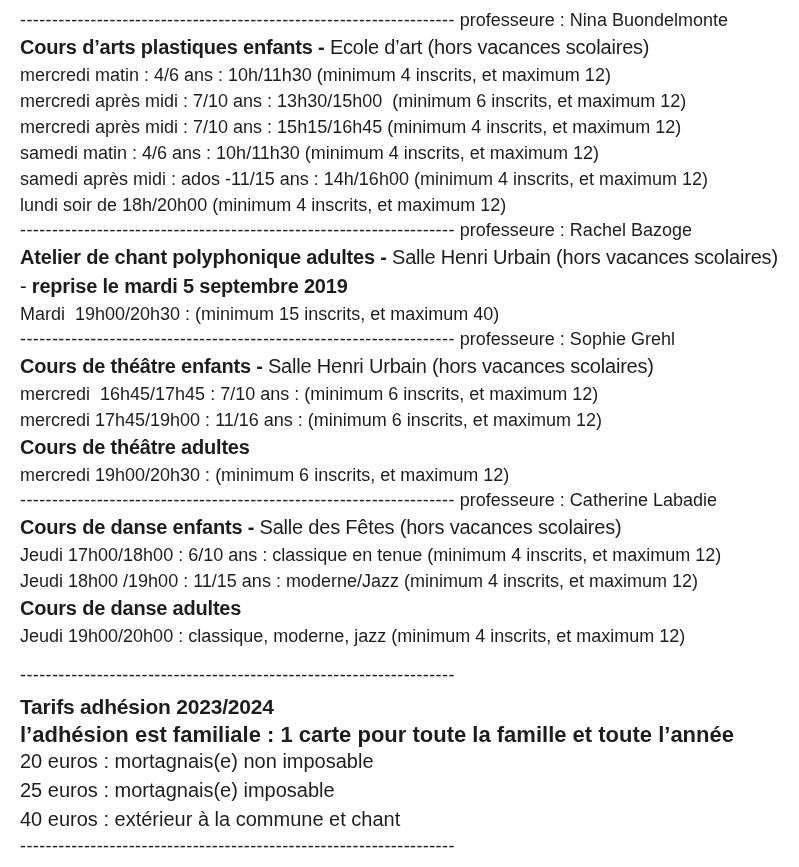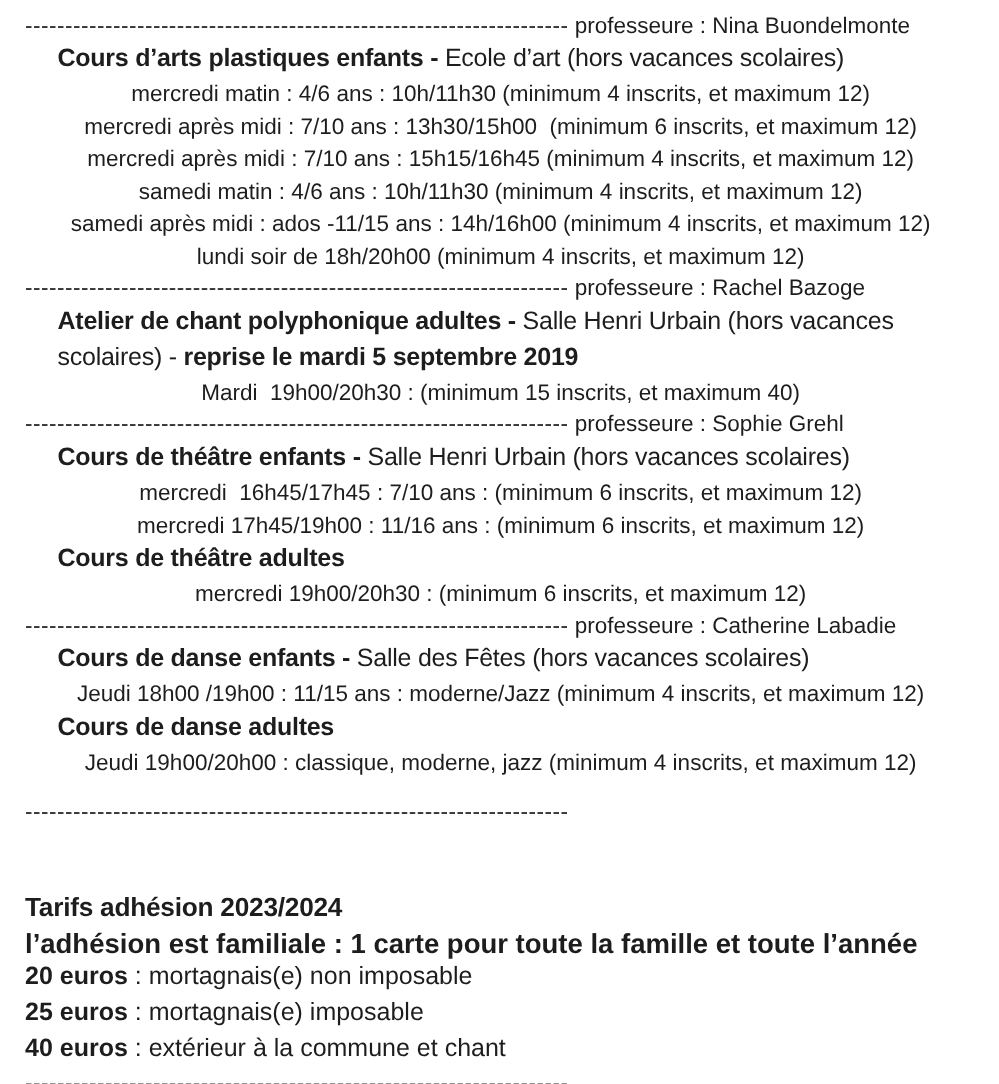--- a/index.html
+++ b/index.html
@@ -21,47 +21,44 @@
   .sep {
     font-size: 18px;
     line-height: 25px;
   }
   .sep .dashes { letter-spacing: 0.4px; }
   .heading {
     font-size: 20px;
     line-height: 29px;
     font-weight: 700;
     letter-spacing: -0.2px;
-    margin-left: 26px;
   }
   .heading .normal { font-weight: 400; }
   .body-line {
     font-size: 18px;
     line-height: 26px;
-    text-align: center;
   }
   .gap-lg { height: 14px; }
   .gap-sm { height: 4px; }
   .tarif-title {
     font-size: 21px;
     line-height: 30px;
     font-weight: 700;
     letter-spacing: -0.2px;
-    margin-top: 46px;
   }
   .tarif-sub {
     font-size: 22px;
     line-height: 25px;
     font-weight: 700;
   }
   .tarif-item {
     font-size: 20px;
     line-height: 29px;
   }
-  .tarif-item .price { font-weight: 700; }
+  .tarif-item .price { font-weight: 400; }
 </style>
 </head>
 <body>
 
 <div class="page">
 
   <div class="line sep"><span class="dashes">--------------------------------------------------------------------</span><span> professeure : Nina Buondelmonte</span></div>
 
   <div class="line heading"><span>Cours d’arts plastiques enfants -</span><span class="normal"> Ecole d’art (hors vacances scolaires)</span></div>
   <div class="line body-line">mercredi matin : 4/6 ans : 10h/11h30 (minimum 4 inscrits, et maximum 12)</div>
@@ -82,20 +79,21 @@
   <div class="line heading"><span>Cours de théâtre enfants -</span><span class="normal"> Salle Henri Urbain (hors vacances scolaires)</span></div>
   <div class="line body-line">mercredi  16h45/17h45 : 7/10 ans : (minimum 6 inscrits, et maximum 12)</div>
   <div class="line body-line">mercredi 17h45/19h00 : 11/16 ans : (minimum 6 inscrits, et maximum 12)</div>
 
   <div class="line heading"><span>Cours de théâtre adultes</span></div>
   <div class="line body-line">mercredi 19h00/20h30 : (minimum 6 inscrits, et maximum 12)</div>
 
   <div class="line sep"><span class="dashes">--------------------------------------------------------------------</span><span> professeure : Catherine Labadie</span></div>
 
   <div class="line heading"><span>Cours de danse enfants -</span><span class="normal"> Salle des Fêtes (hors vacances scolaires)</span></div>
+  <div class="line body-line">Jeudi 17h00/18h00 : 6/10 ans : classique en tenue (minimum 4 inscrits, et maximum 12)</div>
   <div class="line body-line">Jeudi 18h00 /19h00 : 11/15 ans : moderne/Jazz (minimum 4 inscrits, et maximum 12)</div>
 
   <div class="line heading"><span>Cours de danse adultes</span></div>
   <div class="line body-line">Jeudi 19h00/20h00 : classique, moderne, jazz (minimum 4 inscrits, et maximum 12)</div>
 
   <div class="gap-lg"></div>
 
   <div class="line sep"><span class="dashes">--------------------------------------------------------------------</span></div>
 
   <div class="gap-sm"></div>

